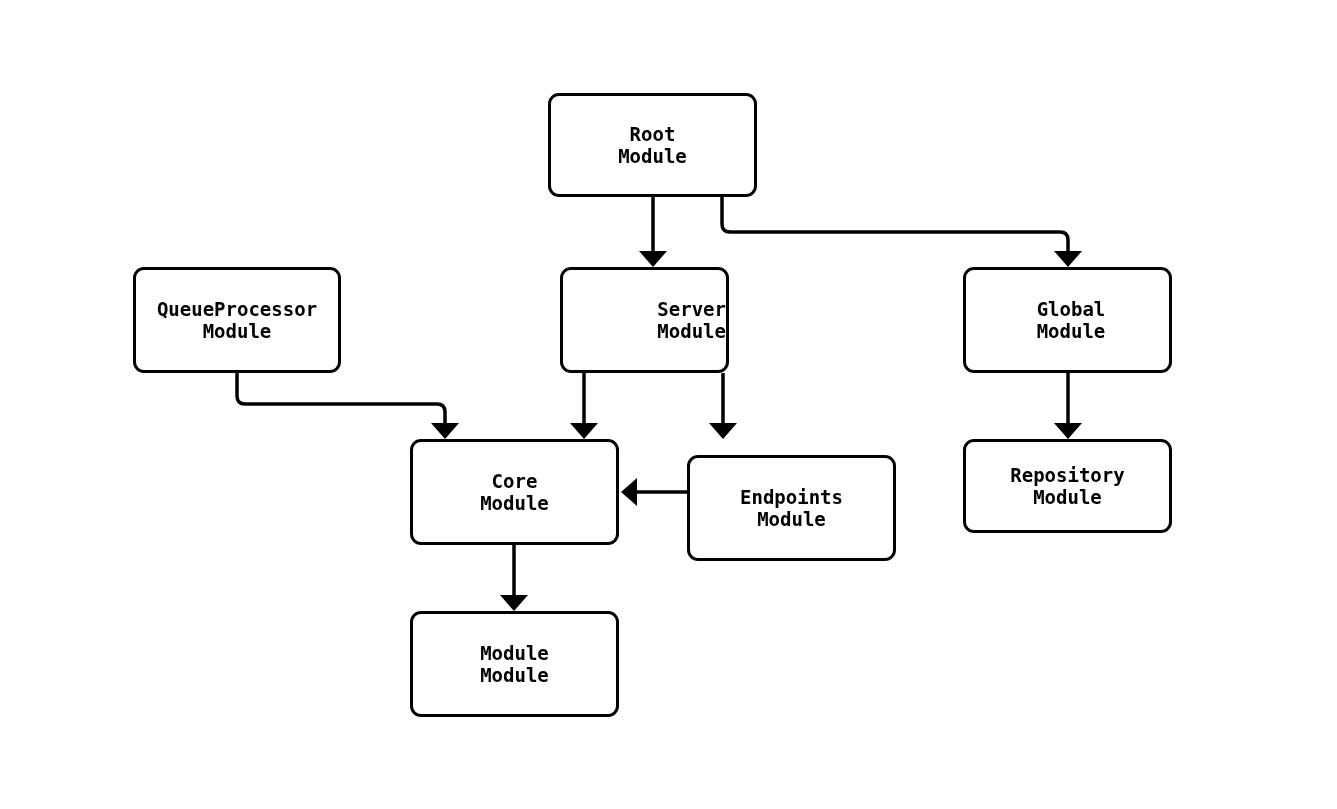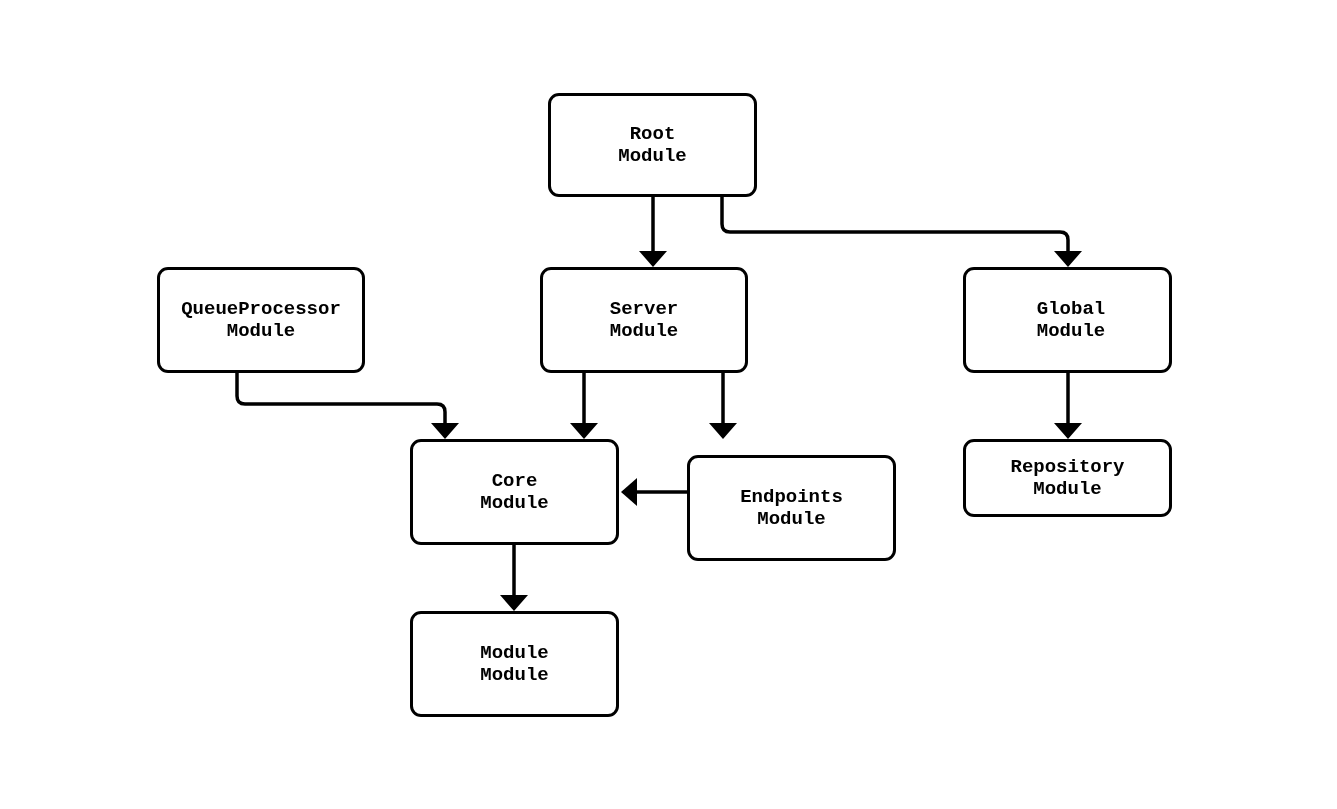--- a/index.html
+++ b/index.html
@@ -31,21 +31,21 @@
     display: flex;
     flex-direction: column;
     align-items: center;
     justify-content: center;
     text-align: center;
     font-weight: bold;
     font-size: 19px;
     line-height: 22px;
     color: var(--text, #000000);
   }
-  .node span { display: block; white-space: pre; font-family: Liberation Mono, monospace; }
+  .node span { display: block; white-space: pre; }
 </style>
 </head>
 <body>
 
 <div id="canvas" style="--bg: #ffffff; --node-fill: #ffffff; --line: #000000; --text: #000000;">
   <svg id="edge-layer" xmlns="http://www.w3.org/2000/svg">
     <defs>
       <marker id="arrowhead" viewBox="0 0 16 28" markerWidth="16" markerHeight="28" refX="14" refY="14" orient="auto" markerUnits="userSpaceOnUse">
         <path d="M0,0 L16,14 L0,28 Z" fill="#000000"></path>
       </marker>
@@ -56,41 +56,41 @@
       <path d="M584,373 L584,437" class="edge" marker-end="url(#arrowhead)"></path>
       <path d="M723,373 L723,437" class="edge" marker-end="url(#arrowhead)"></path>
       <path d="M687,492 L623,492" class="edge" marker-end="url(#arrowhead)"></path>
       <path d="M1068,373 L1068,437" class="edge" marker-end="url(#arrowhead)"></path>
       <path d="M514,545 L514,609" class="edge" marker-end="url(#arrowhead)"></path>
     </svg>
 <div class="node" style="left: 548px; top: 93px; width: 209px; height: 104px;">
       <span>Root</span>
       <span>Module</span>
     </div>
-    <div class="node" style="left: 133px; top: 267px; width: 208px; height: 106px; margin-left: 24px;">
+    <div class="node" style="left: 133px; top: 267px; width: 208px; height: 106px;">
       <span>QueueProcessor</span>
       <span>Module</span>
     </div>
-    <div class="node" style="left: 540px; top: 267px; width: 208px; height: 106px;">
+    <div class="node" style="left: 560px; top: 267px; width: 169px; height: 106px; align-items: flex-end;">
       <span>Server</span>
       <span>Module</span>
     </div>
     <div class="node" style="left: 963px; top: 267px; width: 209px; height: 106px; padding-left: 7px;">
       <span>Global</span>
       <span>Module</span>
     </div>
     <div class="node" style="left: 410px; top: 439px; width: 209px; height: 106px; justify-content: center;">
       <span>Core</span>
       <span>Module</span>
     </div>
     <div class="node" style="left: 687px; top: 439px; width: 209px; height: 106px; margin-top: 16px;">
       <span>Endpoints</span>
       <span>Module</span>
     </div>
-    <div class="node" style="left: 963px; top: 439px; width: 209px; height: 78px; text-align: center;">
+    <div class="node" style="left: 963px; top: 439px; width: 209px; height: 94px; text-align: center;">
       <span>Repository</span>
       <span>Module</span>
     </div>
     <div class="node" style="left: 410px; top: 611px; width: 209px; height: 106px;">
       <span>Module</span>
       <span>Module</span>
     </div>
   </div>
 
 </body></html>

